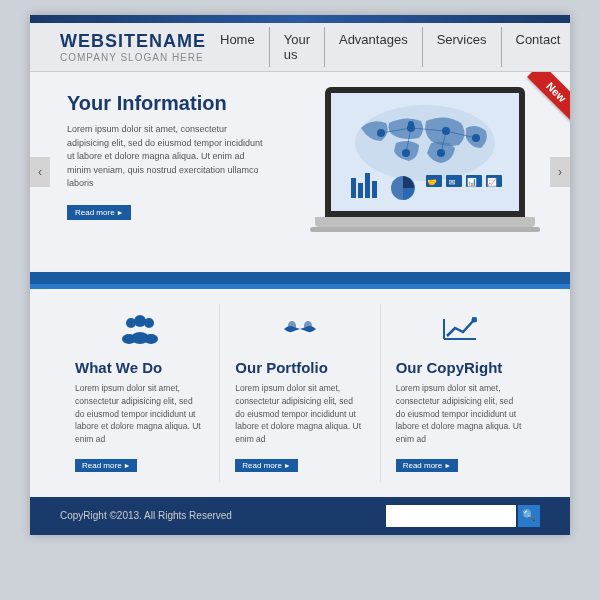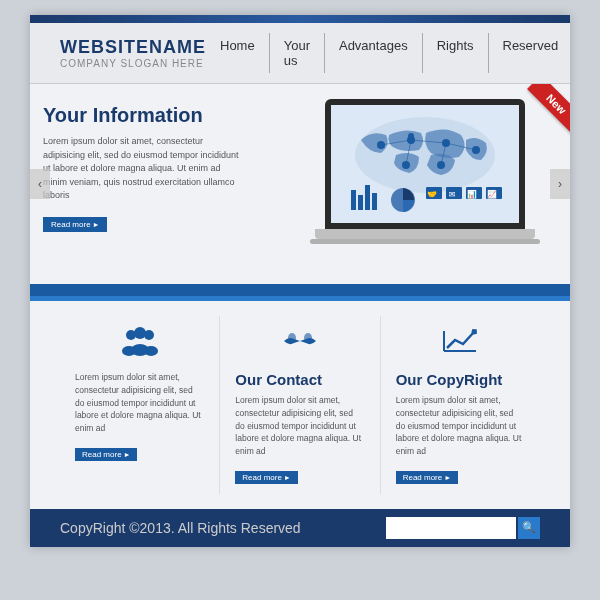--- a/index.html
+++ b/index.html
@@ -13,21 +13,21 @@
 
     
     .top-bar {
       height: 8px;
       background: linear-gradient(to right, #1a3a6b, #2a5aa0, #1a3a6b);
     }
 
     
     .header {
       background: #e8eaed;
-      padding: 10px 30px;
+      padding: 4px 30px;
       display: flex;
       align-items: center;
       justify-content: space-between;
       border-bottom: 1px solid #ccc;
     }
     .logo-area {}
     .logo-name {
       font-size: 18px;
       font-weight: bold;
       color: #1a3a6b;
@@ -47,21 +47,21 @@
     .nav-item {
       padding: 5px 14px;
       font-size: 13px;
       color: #333;
       cursor: pointer;
       border-right: 1px solid #aaa;
     }
     .nav-item:last-child { border-right: none; }
     .hero-content {
       position: absolute;
-      left: 13px;
+      left: 37px;
       top: 20px;
       width: 200px;
     }
     .hero-title {
       font-size: 20px;
       font-weight: bold;
       color: #1a3a6b;
       margin-bottom: 8px;
     }
     .hero-text {
@@ -224,21 +224,21 @@
     
     .footer {
       background: #1a3a6b;
       padding: 8px 30px;
       display: flex;
       align-items: center;
       justify-content: space-between;
     }
     .footer-text {
       color: #ccc;
-      font-size: 14px;
+      font-size: 10px;
     }
     .footer-search {
       display: flex;
       align-items: center;
       gap: 2px;
     }
     .footer-input {
       width: 130px;
       height: 22px;
       padding: 2px 6px;
@@ -282,22 +282,22 @@
 
     <div class="header">
       <div class="logo-area">
         <div class="logo-name">WEBSITENAME</div>
         <div class="logo-slogan">COMPANY SLOGAN HERE</div>
       </div>
       <nav class="nav">
         <span class="nav-item">Home</span>
         <span class="nav-item">Your us</span>
         <span class="nav-item">Advantages</span>
-        <span class="nav-item">Rights</span>
-        <span class="nav-item">Reserved</span>
+        <span class="nav-item">Services</span>
+        <span class="nav-item">Contact</span>
       </nav>
     </div>
 
     <div style="position:relative; background:#f0f2f5; margin:0; overflow:hidden; height:200px;">
 
       <div class="hero-arrow hero-arrow-left">
         <span>‹</span>
       </div>
 
       <div class="hero-arrow hero-arrow-right">
@@ -382,33 +382,34 @@
         <div class="feature-icon">
           <svg width="42" height="30" viewBox="0 0 42 30">
             <circle cx="12" cy="9" r="5" fill="#1a5aa0"></circle>
             <circle cx="21" cy="7" r="6" fill="#1a5aa0"></circle>
             <circle cx="30" cy="9" r="5" fill="#1a5aa0"></circle>
             <ellipse cx="21" cy="24" rx="9" ry="6" fill="#1a5aa0"></ellipse>
             <ellipse cx="10" cy="25" rx="7" ry="5" fill="#1a5aa0"></ellipse>
             <ellipse cx="32" cy="25" rx="7" ry="5" fill="#1a5aa0"></ellipse>
           </svg>
         </div>
+        <div class="feature-title">What We Do</div>
         <div class="feature-text">Lorem ipsum dolor sit amet, consectetur adipisicing elit, sed do eiusmod tempor incididunt ut labore et dolore magna aliqua. Ut enim ad</div>
         <button class="feature-read-more">Read more</button>
       </div>
 
       <div class="feature-col">
         <div class="feature-icon">
           <svg width="42" height="30" viewBox="0 0 42 30">
             <path d="M5,15 Q10,10 15,13 L21,15 L27,13 Q32,10 37,15 Q32,20 27,17 L21,15 L15,17 Q10,20 5,15Z" fill="#1a5aa0"></path>
             <ellipse cx="13" cy="12" rx="4" ry="5" fill="#1a5aa0" opacity="0.6"></ellipse>
             <ellipse cx="29" cy="12" rx="4" ry="5" fill="#1a5aa0" opacity="0.6"></ellipse>
           </svg>
         </div>
-        <div class="feature-title">Our Contact</div>
+        <div class="feature-title">Our Portfolio</div>
         <div class="feature-text">Lorem ipsum dolor sit amet, consectetur adipisicing elit, sed do eiusmod tempor incididunt ut labore et dolore magna aliqua. Ut enim ad</div>
         <button class="feature-read-more">Read more</button>
       </div>
 
       <div class="feature-col">
         <div class="feature-icon">
           <svg width="42" height="30" viewBox="0 0 42 30">
             <line x1="5" y1="25" x2="37" y2="25" stroke="#1a5aa0" stroke-width="2"></line>
             <line x1="5" y1="25" x2="5" y2="5" stroke="#1a5aa0" stroke-width="2"></line>
             <polyline points="8,22 16,14 24,18 35,6" fill="none" stroke="#1a5aa0" stroke-width="2.5"></polyline>

